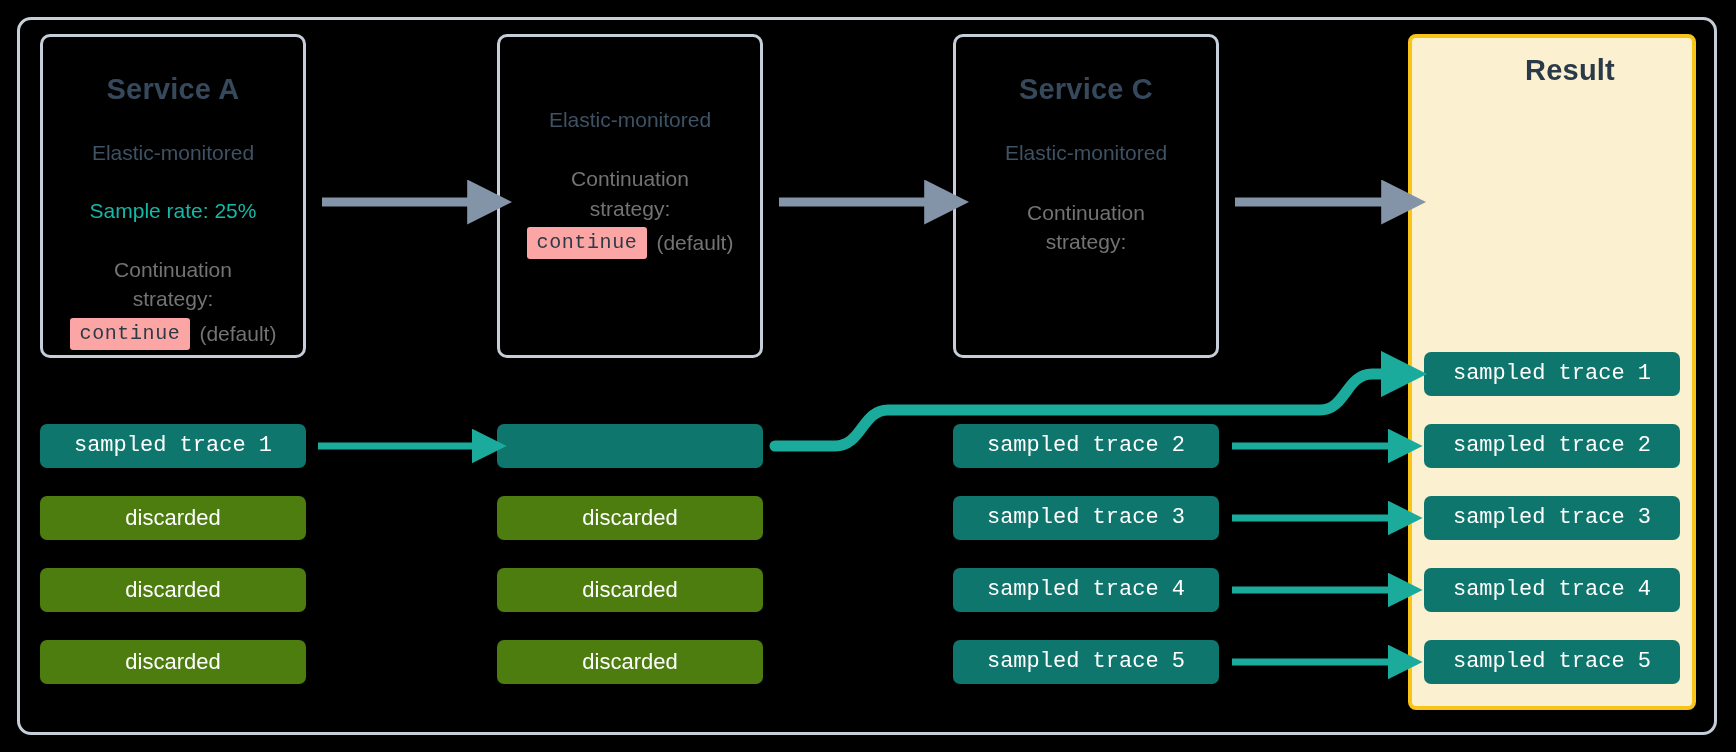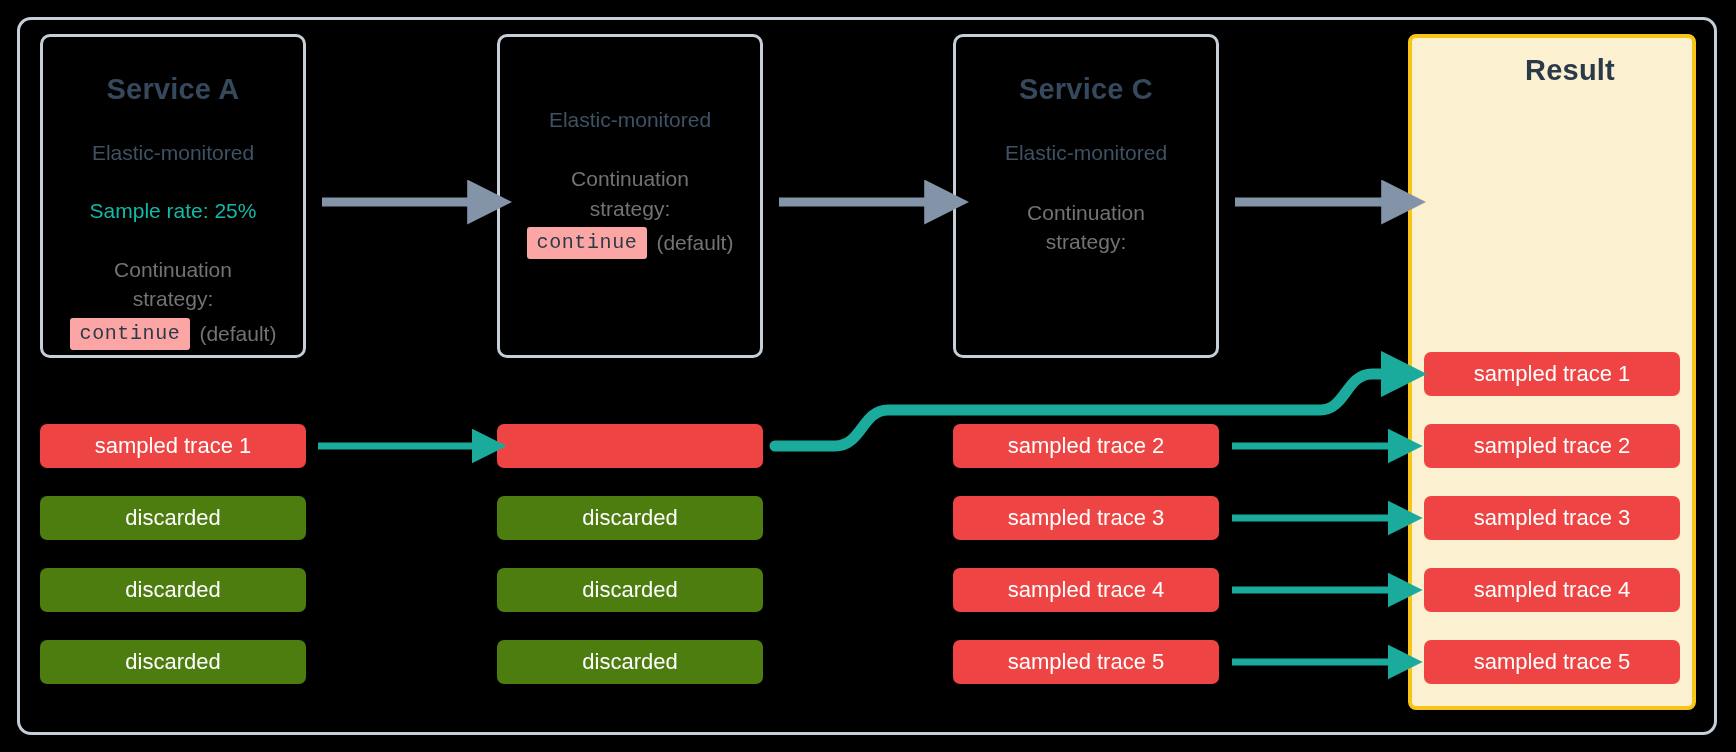--- a/index.html
+++ b/index.html
@@ -127,21 +127,21 @@
     height: 44px;
     border-radius: 7px;
     display: flex;
     align-items: center;
     justify-content: center;
     color: #FFFFFF;
     font-size: 22px;
     line-height: 1;
     white-space: nowrap;
   }
-  .pill.teal     { background: #ef4444; }
+  .pill.teal     { background: #0f766e; font-family: Liberation Mono, monospace; }
   .pill.crimson  { background: #4d7c0f; }
 
   
   #arrows {
     position: absolute;
     left: 0; top: 0;
     width: 1736px;
     height: 752px;
     pointer-events: none;
   }

